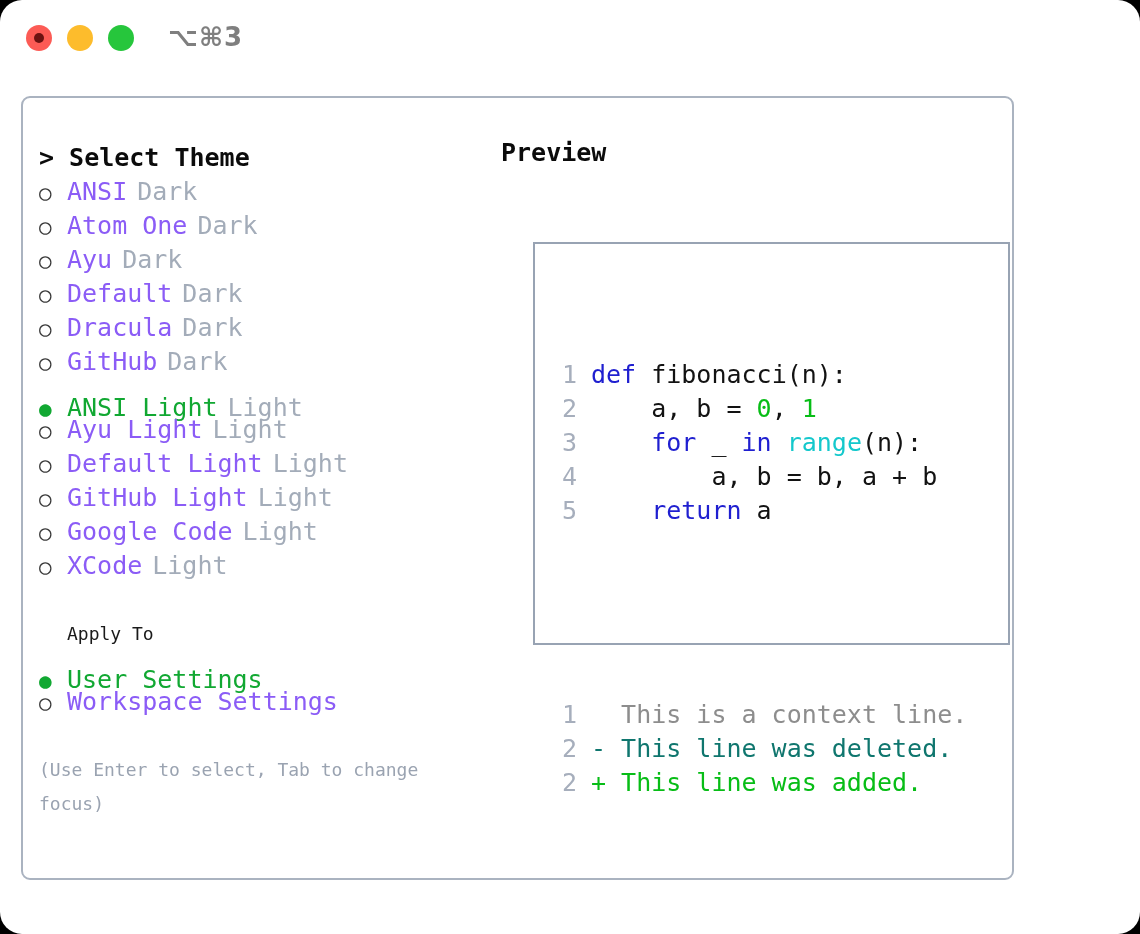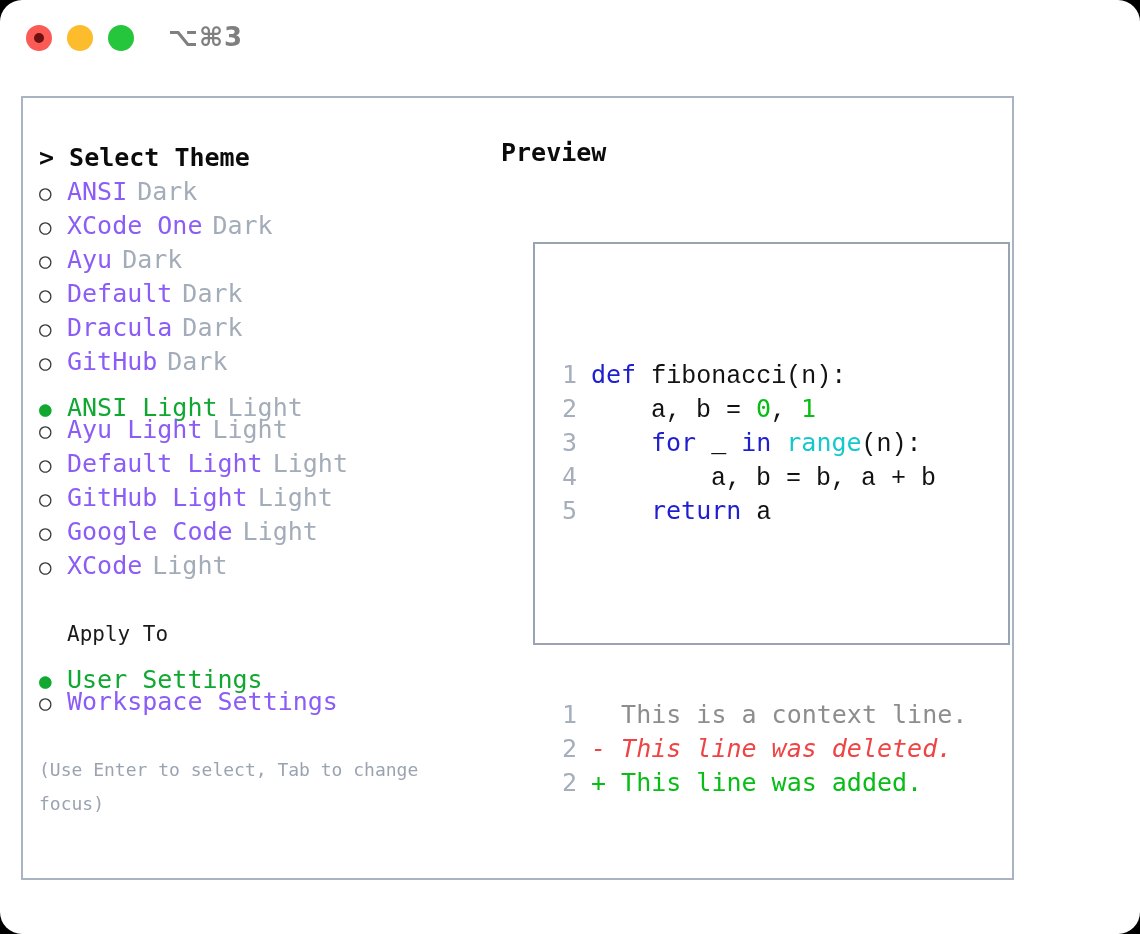--- a/index.html
+++ b/index.html
@@ -72,21 +72,21 @@
   }
 
   
   .panel {
     position: absolute;
     left: 21px;
     top: 96px;
     width: 993px;
     height: 784px;
     border: 2px solid #aab3c0;
-    border-radius: 0;
+    border-radius: 9px;
     box-sizing: border-box;
     background: #ffffff;
   }
 
   
   .left-col {
     position: absolute;
     left: 16px;
     top: 43px;
     width: 450px;
@@ -136,21 +136,21 @@
     margin-top: 12px;
   }
   .opt-suffix {
     color: #a3acb9;
     padding-left: 10px;
   }
 
   .spacer-row { height: 34px; }
 
   .apply-title {
-    font-size: 21px;
+    font-size: 18px;
     color: #1a1a1a;
     line-height: 34px;
     padding-left: 28px;
     white-space: pre;
   }
 
   .hint {
     margin-top: 34px;
     font-size: 18px;
     color: #9aa3b1;
@@ -183,23 +183,23 @@
   .ln {
     display: inline-block;
     width: 24px;
     text-align: right;
     color: #a6aebc;
     margin-right: 14px;
   }
   .tok-kw   { color: #1f1fd0; }
   .tok-num  { color: #07bd16; }
   .tok-bi   { color: #14c8cc; }
-  .tok-txt  { color: #121212; font-family: Liberation Mono, monospace; }
+  .tok-txt  { color: #121212; }
   .tok-ctx  { color: #8d8d8d; }
-  .tok-del  { color: #ef4444; font-style: italic; }
+  .tok-del  { color: #0f766e; }
   .tok-add  { color: #07bd16; }
   .blank-line { height: 34px; }
 </style>
 </head>
 <body>
 
 <div class="window">
 
   <div class="titlebar">
     <div class="lights">
@@ -209,21 +209,21 @@
     </div>
     <div class="shortcut">⌥⌘3</div>
   </div>
 
   <div class="panel">
 
     <div class="left-col">
       <div class="section-title">&gt; Select Theme</div>
       <div id="theme-list">
           <div class="opt-row"><span class="marker">○</span><span class="opt-label">ANSI</span><span class="opt-suffix">Dark</span></div>
-          <div class="opt-row"><span class="marker">○</span><span class="opt-label">XCode One</span><span class="opt-suffix">Dark</span></div>
+          <div class="opt-row"><span class="marker">○</span><span class="opt-label">Atom One</span><span class="opt-suffix">Dark</span></div>
           <div class="opt-row"><span class="marker">○</span><span class="opt-label">Ayu</span><span class="opt-suffix">Dark</span></div>
           <div class="opt-row"><span class="marker">○</span><span class="opt-label">Default</span><span class="opt-suffix">Dark</span></div>
           <div class="opt-row"><span class="marker">○</span><span class="opt-label">Dracula</span><span class="opt-suffix">Dark</span></div>
           <div class="opt-row"><span class="marker">○</span><span class="opt-label">GitHub</span><span class="opt-suffix">Dark</span></div>
           <div class="opt-row selected"><span class="marker on">●</span><span class="opt-label">ANSI Light</span><span class="opt-suffix">Light</span></div>
           <div class="opt-row"><span class="marker">○</span><span class="opt-label">Ayu Light</span><span class="opt-suffix">Light</span></div>
           <div class="opt-row"><span class="marker">○</span><span class="opt-label">Default Light</span><span class="opt-suffix">Light</span></div>
           <div class="opt-row"><span class="marker">○</span><span class="opt-label">GitHub Light</span><span class="opt-suffix">Light</span></div>
           <div class="opt-row"><span class="marker">○</span><span class="opt-label">Google Code</span><span class="opt-suffix">Light</span></div>
           <div class="opt-row"><span class="marker">○</span><span class="opt-label">XCode</span><span class="opt-suffix">Light</span></div>

